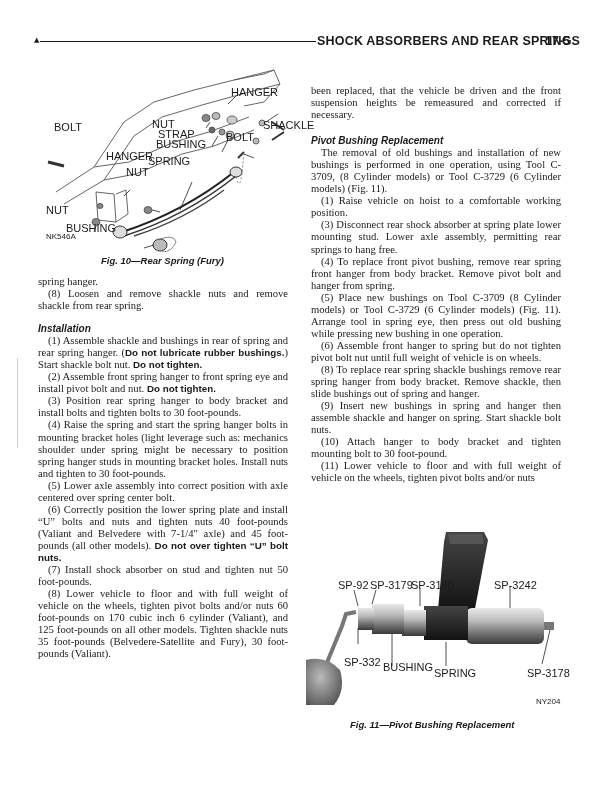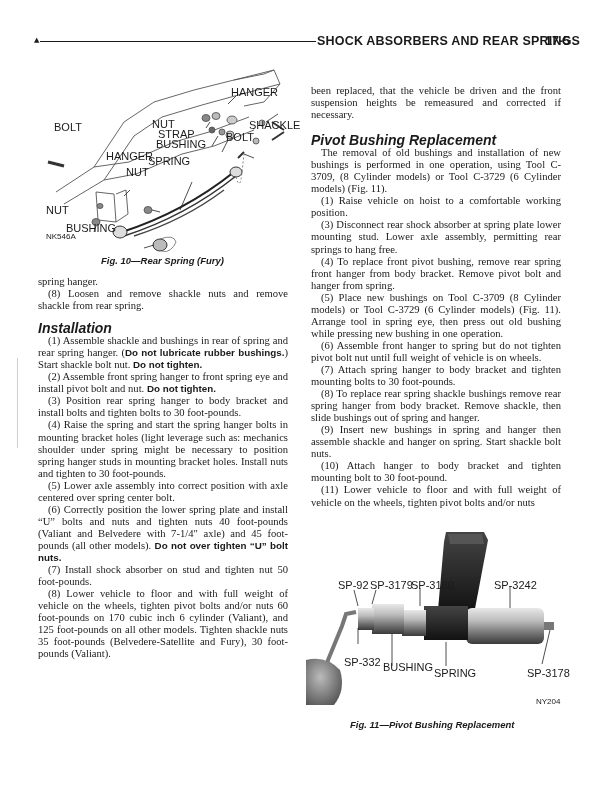--- a/index.html
+++ b/index.html
@@ -8,21 +8,21 @@
   .header .marker { position: absolute; left: 0; top: 2px; font-size: 7px; font-family: "DejaVu Sans", sans-serif; }
   .header .rule { position: absolute; left: 6px; top: 7px; width: 276px; height: 1.4px; background: #1a1a1a; }
   .header .title { position: absolute; left: 283px; top: 0; font-family: "Liberation Sans", sans-serif; font-weight: bold; font-size: 12.5px; letter-spacing: 0.2px; white-space: nowrap; }
   .header .pagenum { position: absolute; right: 12px; top: 0; font-family: "Liberation Sans", sans-serif; font-weight: bold; font-size: 12.5px; }
   .col { position: absolute; width: 250px; font-size: 10.6px; line-height: 12.05px; text-align: justify; }
   .col-left { left: 38px; margin-top: 7px; }
   .col-right { left: 311px; margin-top: 28px; }
   .p { margin: 0; }
   .ind { text-indent: 10px; }
   .b { font-family: "Liberation Sans", sans-serif; font-weight: bold; font-size: 9.8px; }
-  .sec-h { font-family: "Liberation Sans", sans-serif; font-weight: bold; font-style: italic; font-size: 14px; margin: 0; line-height: 13px; }
+  .sec-h { font-family: "Liberation Sans", sans-serif; font-weight: bold; font-style: italic; font-size: 10px; margin: 0; line-height: 13px; }
   .figcap { font-family: "Liberation Sans", sans-serif; font-weight: bold; font-style: italic; font-size: 9.5px; position: absolute; white-space: nowrap; }
   .fig-code { position: absolute; font-family: "Liberation Sans", sans-serif; font-size: 8px; }
   .lbl { position: absolute; font-family: "Liberation Sans", sans-serif; font-size: 11px; white-space: nowrap; color: #1a1a1a; }
   .figure { position: absolute; }
   .margin-line { position: absolute; left: 17px; top: 358px; width: 1px; height: 90px; background: #cfcfcf; }
 </style>
 </head>
 <body>
 
 <div class="header">
@@ -82,21 +82,21 @@
         <path d="M 210 92 L 220 96"></path>
         <path d="M 96 128 L 90 134"></path>
         <path d="M 158 120 L 146 148"></path>
         <path d="M 126 150 L 118 148"></path>
         <path d="M 62 164 L 60 170"></path>
         <path d="M 110 186 L 120 183"></path>
       </g>
     </g>
   </svg>
   <span class="lbl" style="left:197px; top:24px;">HANGER</span>
-  <span class="lbl" style="left:215px; top:57px;">SHACKLE</span>
+  <span class="lbl" style="left:229px; top:57px;">SHACKLE</span>
   <span class="lbl" style="left:20px; top:59px;">BOLT</span>
   <span class="lbl" style="left:118px; top:56px;">NUT</span>
   <span class="lbl" style="left:124px; top:66px;">STRAP</span>
   <span class="lbl" style="left:122px; top:76px;">BUSHING</span>
   <span class="lbl" style="left:192px; top:69px;">BOLT</span>
   <span class="lbl" style="left:72px; top:88px;">HANGER</span>
   <span class="lbl" style="left:114px; top:93px;">SPRING</span>
   <span class="lbl" style="left:92px; top:104px;">NUT</span>
   <span class="lbl" style="left:12px; top:142px;">NUT</span>
   <span class="lbl" style="left:32px; top:160px;">BUSHING</span>
@@ -124,21 +124,20 @@
 <div class="col col-right" style="top:57px;">
   <p class="p">been replaced, that the vehicle be driven and the front suspension heights be remeasured and corrected if necessary.</p>
   <div style="height:13px;"></div>
   <h3 class="sec-h">Pivot Bushing Replacement</h3>
   <p class="p ind">The removal of old bushings and installation of new bushings is performed in one operation, using Tool C-3709, (8 Cylinder models) or Tool C-3729 (6 Cylinder models) (Fig. 11).</p>
   <p class="p ind">(1) Raise vehicle on hoist to a comfortable working position.</p>
   <p class="p ind">(3) Disconnect rear shock absorber at spring plate lower mounting stud. Lower axle assembly, permitting rear springs to hang free.</p>
   <p class="p ind">(4) To replace front pivot bushing, remove rear spring front hanger from body bracket. Remove pivot bolt and hanger from spring.</p>
   <p class="p ind">(5) Place new bushings on Tool C-3709 (8 Cylinder models) or Tool C-3729 (6 Cylinder models) (Fig. 11). Arrange tool in spring eye, then press out old bushing while pressing new bushing in one operation.</p>
   <p class="p ind">(6) Assemble front hanger to spring but do not tighten pivot bolt nut until full weight of vehicle is on wheels.</p>
-  <p class="p ind">(7) Attach spring hanger to body bracket and tighten mounting bolts to 30 foot-pounds.</p>
   <p class="p ind">(8) To replace rear spring shackle bushings remove rear spring hanger from body bracket. Remove shackle, then slide bushings out of spring and hanger.</p>
   <p class="p ind">(9) Insert new bushings in spring and hanger then assemble shackle and hanger on spring. Start shackle bolt nuts.</p>
   <p class="p ind">(10) Attach hanger to body bracket and tighten mounting bolt to 30 foot-pound.</p>
   <p class="p ind">(11) Lower vehicle to floor and with full weight of vehicle on the wheels, tighten pivot bolts and/or nuts</p>
 </div>
 
 <div class="figure" style="left:306px; top:530px; width:300px; height:175px;">
   <svg width="300" height="175" viewBox="0 0 300 175" style="position:absolute;left:0;top:0;">
     <defs>
       <linearGradient id="cyl" x1="0" y1="0" x2="0" y2="1">

